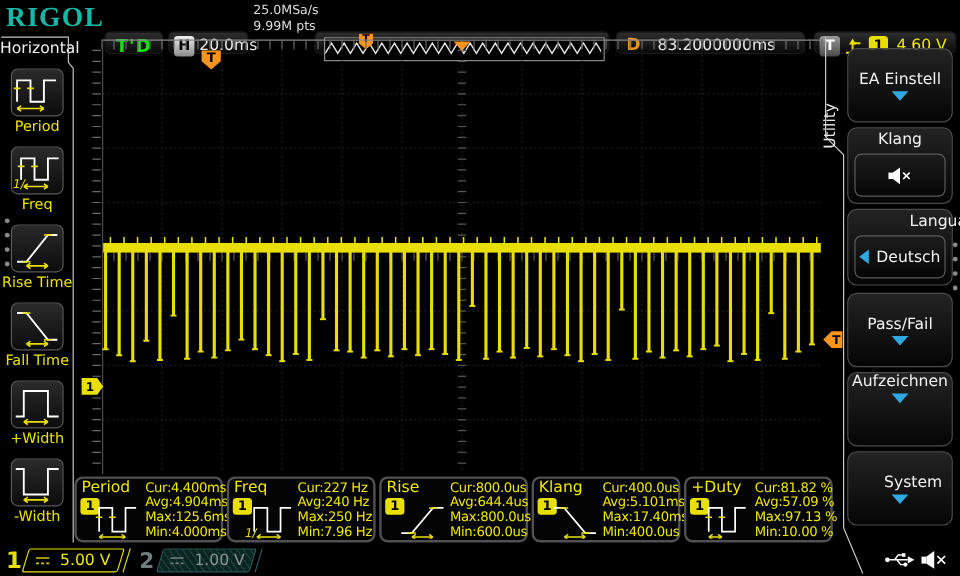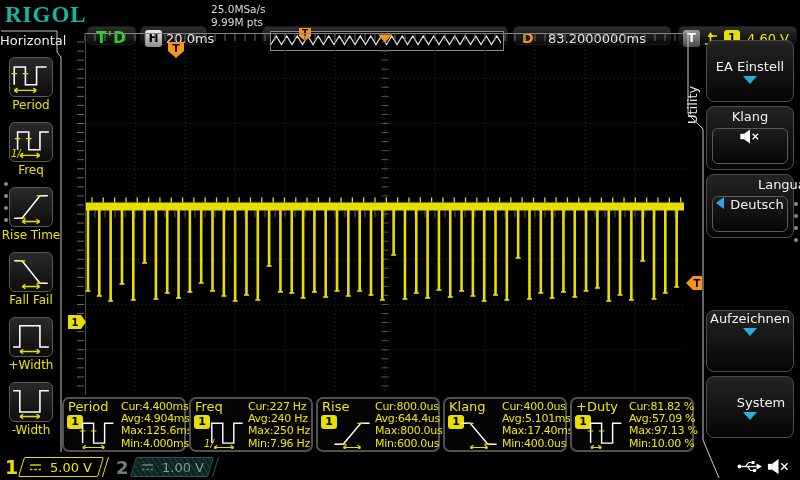--- a/index.html
+++ b/index.html
@@ -27,21 +27,21 @@
   
   .lm-icon-btn{position:absolute;left:9px;width:44px;height:40px;border:1px solid #5a5a5a;border-radius:6px;
                background:linear-gradient(#2a2a2a,#0c0c0c);box-sizing:border-box;}
   .lm-label{position:absolute;left:0;width:62px;text-align:center;font-size:12px;color:#ece200;white-space:nowrap;}
   .dot{position:absolute;width:4px;height:4px;border-radius:50%;background:#8a8a8a;}
   
   .rm-btn{position:absolute;left:706px;width:88px;border:1px solid #4c4c4c;border-radius:8px;
           background:linear-gradient(#232323,#050505);box-sizing:border-box;}
   .rm-label{width:100%;text-align:center;color:#f2f2f2;font-size:13px;}
   .rm-sub{position:absolute;left:5px;right:5px;border:1px solid #5a5a5a;border-radius:6px;
-          background:linear-gradient(#1c1c1c,#060606);display:flex;align-items:flex-start;justify-content:center;gap:6px;}
+          background:linear-gradient(#1c1c1c,#060606);display:flex;align-items:center;justify-content:center;gap:6px;}
   .tri-down{width:0;height:0;border-left:7px solid transparent;border-right:7px solid transparent;
             border-top:8px solid #2fa9e1;margin:2px auto 0 auto;}
   .tri-left{width:0;height:0;border-top:6px solid transparent;border-bottom:6px solid transparent;
             border-right:8px solid #2fa9e1;}
   
   .meas{position:absolute;top:397px;width:124px;height:55px;border:2px solid #515151;border-radius:7px;
         background:#040404;box-sizing:border-box;}
   .meas-label{position:absolute;left:4px;top:0px;font-size:13px;color:#f0e600;white-space:nowrap;}
   .meas-badge{position:absolute;left:3px;top:16px;width:16px;height:14px;background:#e8df00;border-radius:3px;
               color:#000;font-size:11px;font-weight:bold;text-align:center;line-height:14px;}
@@ -135,21 +135,21 @@
   </div>
   <div class="lm-label" style="top:228px;">Rise Time</div>
 
   <div class="lm-icon-btn" style="top:252px;">
     <svg width="42" height="38" viewBox="0 0 36 34">
       <path d="M3,7 H10 L26,27 H33" stroke="#fff" stroke-width="1.4" fill="none"></path>
       <path d="M7,7 H13 M23,27 H29" stroke="#e8df00" stroke-width="1.2"></path>
       <path d="M10,30 H26 M10,30 l3,-2 M10,30 l3,2 M26,30 l-3,-2 M26,30 l-3,2" stroke="#e8df00" stroke-width="1.2" fill="none"></path>
     </svg>
   </div>
-  <div class="lm-label" style="top:293px;">Fall Fail</div>
+  <div class="lm-label" style="top:293px;">Fall Time</div>
 
   <div class="lm-icon-btn" style="top:317px;">
     <svg width="42" height="38" viewBox="0 0 36 34">
       <path d="M2,26 H8 V7 H26 V26 H34" stroke="#fff" stroke-width="1.4" fill="none"></path>
       <path d="M8,30 H26 M8,30 l3,-2 M8,30 l3,2 M26,30 l-3,-2 M26,30 l-3,2" stroke="#e8df00" stroke-width="1.2" fill="none"></path>
     </svg>
   </div>
   <div class="lm-label" style="top:358px;">+Width</div>
 
   <div class="lm-icon-btn" style="top:382px;">
@@ -582,20 +582,24 @@
   </div>
 
   <div class="rm-btn" style="top:174px;height:64px;">
     <div class="rm-label" style="margin-top:2px;padding-left:40px;">Language</div>
     <div class="rm-sub" style="top:21px;bottom:5px;">
       <span class="tri-left"></span>
       <span style="color:#f2f2f2;font-size:13px;">Deutsch</span>
     </div>
   </div>
 
+  <div class="rm-btn" style="top:244px;height:62px;">
+    <div class="rm-label" style="margin-top:18px;">Pass/Fail</div>
+    <div class="tri-down"></div>
+  </div>
 
   <div class="rm-btn" style="top:310px;height:62px;">
     <div class="rm-label" style="">Aufzeichnen</div>
     <div class="tri-down"></div>
   </div>
 
   <div class="rm-btn" style="top:376px;height:62px;">
     <div class="rm-label" style="margin-top:18px;padding-left:11px;">System</div>
     <div class="tri-down"></div>
   </div>

